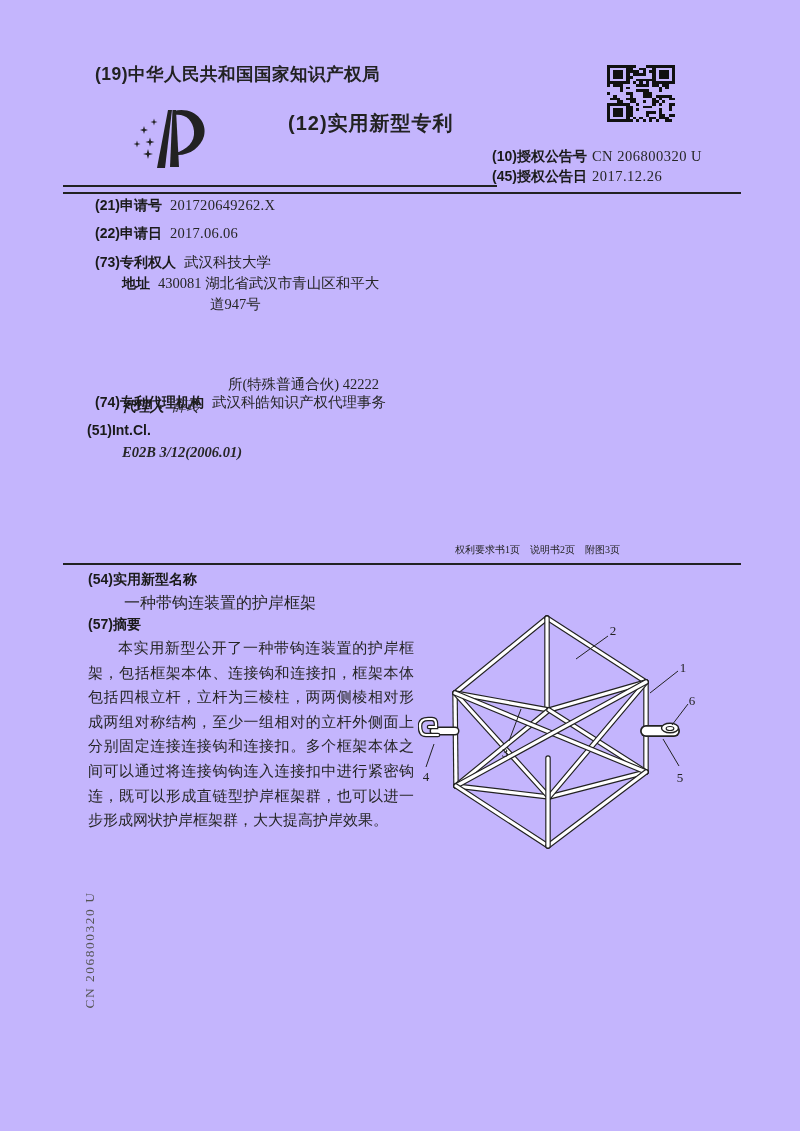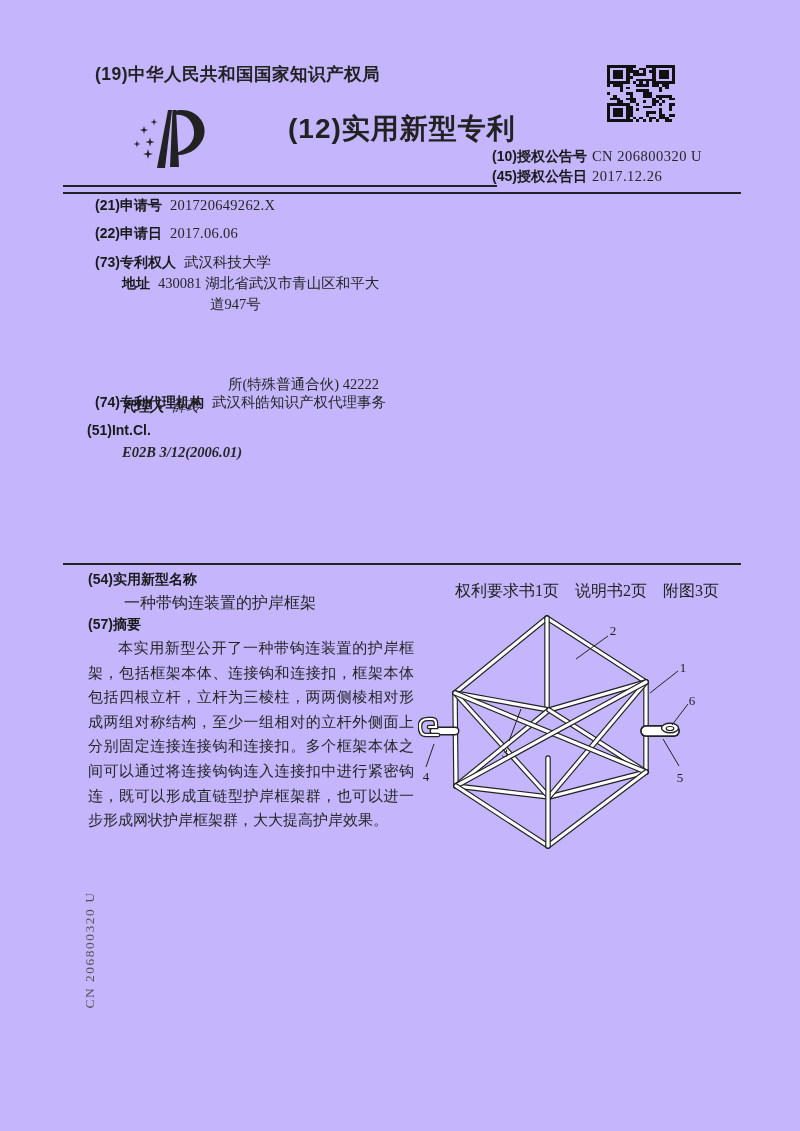--- a/index.html
+++ b/index.html
@@ -2,29 +2,29 @@
 <html><head>
 <meta charset="utf-8">
 <style>
   html,body{margin:0;padding:0;background:#fff;}
   .page{position:relative;width:800px;height:1131px;background:#c4b5fd;overflow:hidden;
         font-family:"Liberation Sans",sans-serif;color:#222;}
   .abs{position:absolute;}
   .lbl{font-weight:bold;font-family:"Liberation Sans",sans-serif;color:#1a1a1a;}
   .val{font-family:"Liberation Serif",serif;color:#262626;}
   .office{left:95px;top:62px;font-size:17.5px;font-weight:bold;letter-spacing:.5px;}
-  .doctype{left:288px;top:110px;font-size:28px;font-weight:600;letter-spacing:1px;}
+  .doctype{left:288px;top:110px;font-size:20px;font-weight:600;letter-spacing:1px;}
   .pubrow{left:492px;font-size:14px;white-space:nowrap;}
   .pubrow .val{font-size:14.5px;margin-left:5px;letter-spacing:.5px;}
   .rule{background:#222;}
   .fline{font-size:14px;white-space:nowrap;}
   .fline .val{font-size:14.5px;margin-left:8px;}
   .fline .val.gap{letter-spacing:.3px;margin-top:43px;}
   .italic{font-style:italic;}
-  .pagesinfo{left:455px;top:543px;font-size:16px;font-family:"Liberation Serif",serif;margin-top:38px;}
+  .pagesinfo{left:455px;top:543px;font-size:10px;font-family:"Liberation Serif",serif;}
   .sec-label{font-size:14px;}
   .abstract{left:88px;top:636px;width:326px;font-family:"Liberation Serif",serif;
             font-size:15px;line-height:24.6px;text-align:justify;text-indent:2em;color:#262626;}
   .sidecode{left:90px;top:950px;transform:translate(-50%,-50%) rotate(-90deg);
             white-space:nowrap;font-family:"Liberation Serif",serif;font-size:13.5px;
             letter-spacing:1.5px;color:#555;}
   svg text{font-family:"Liberation Serif",serif;}
 </style>
 </head>
 <body>

